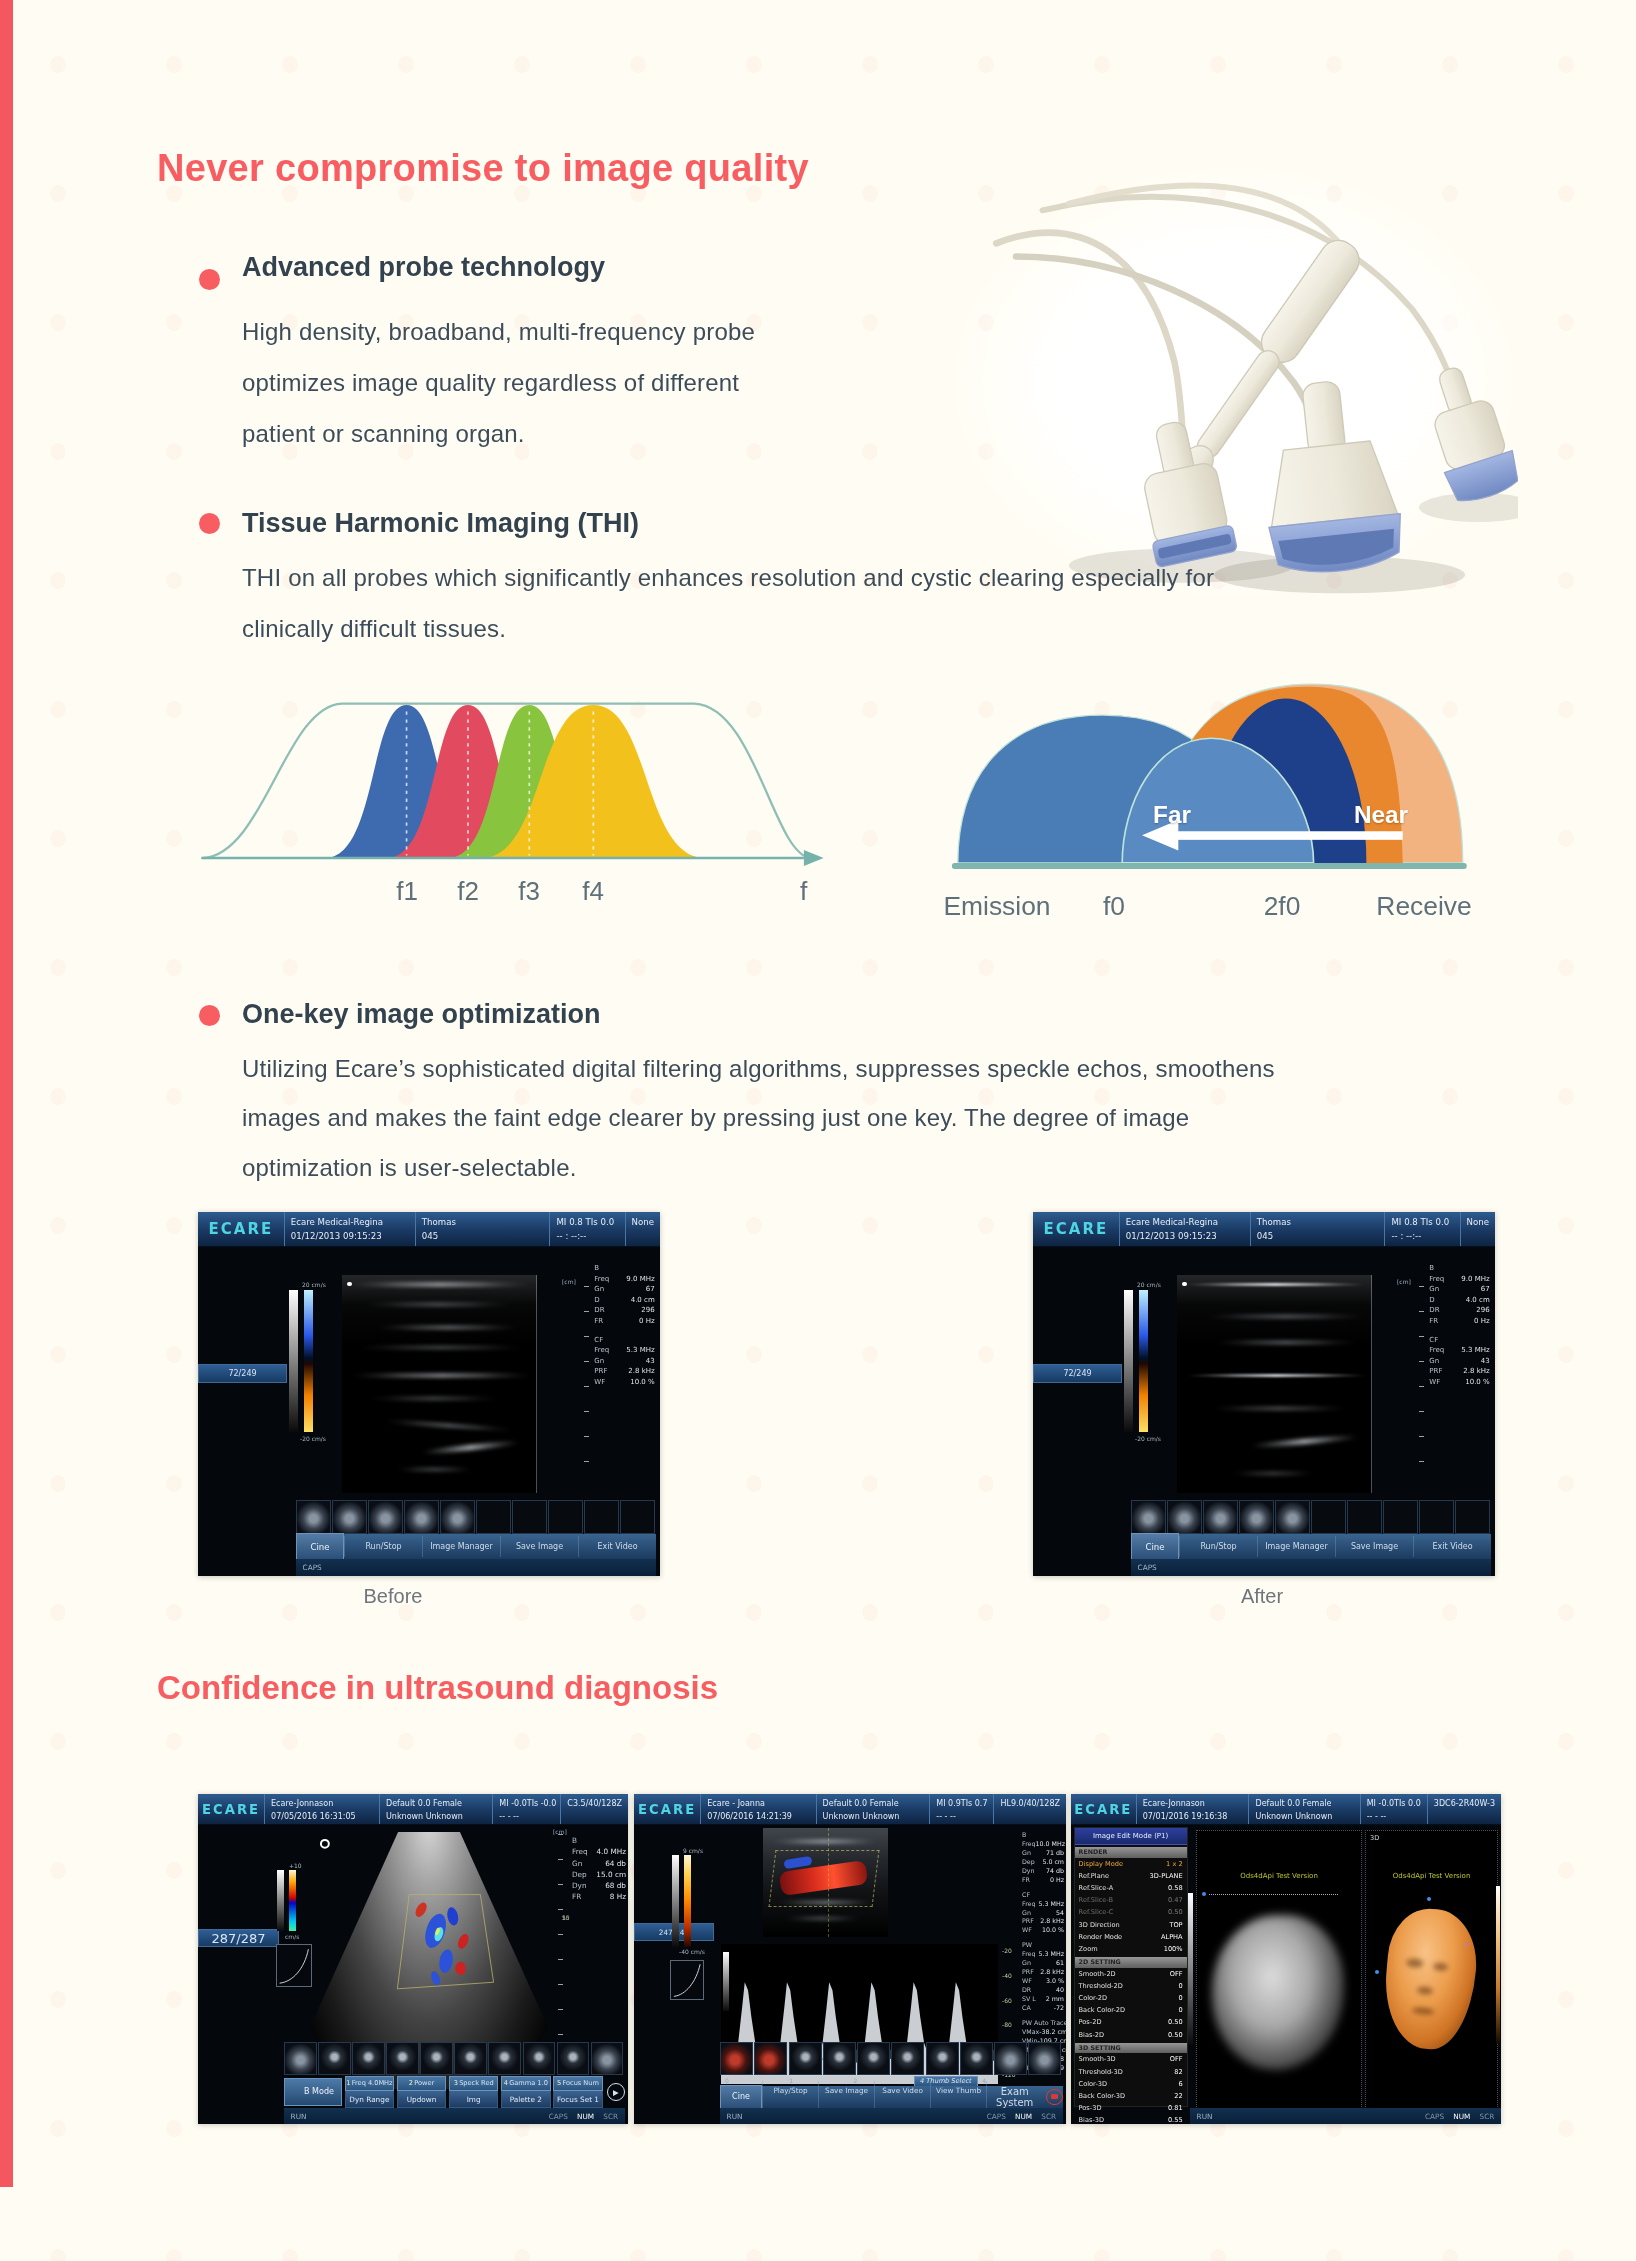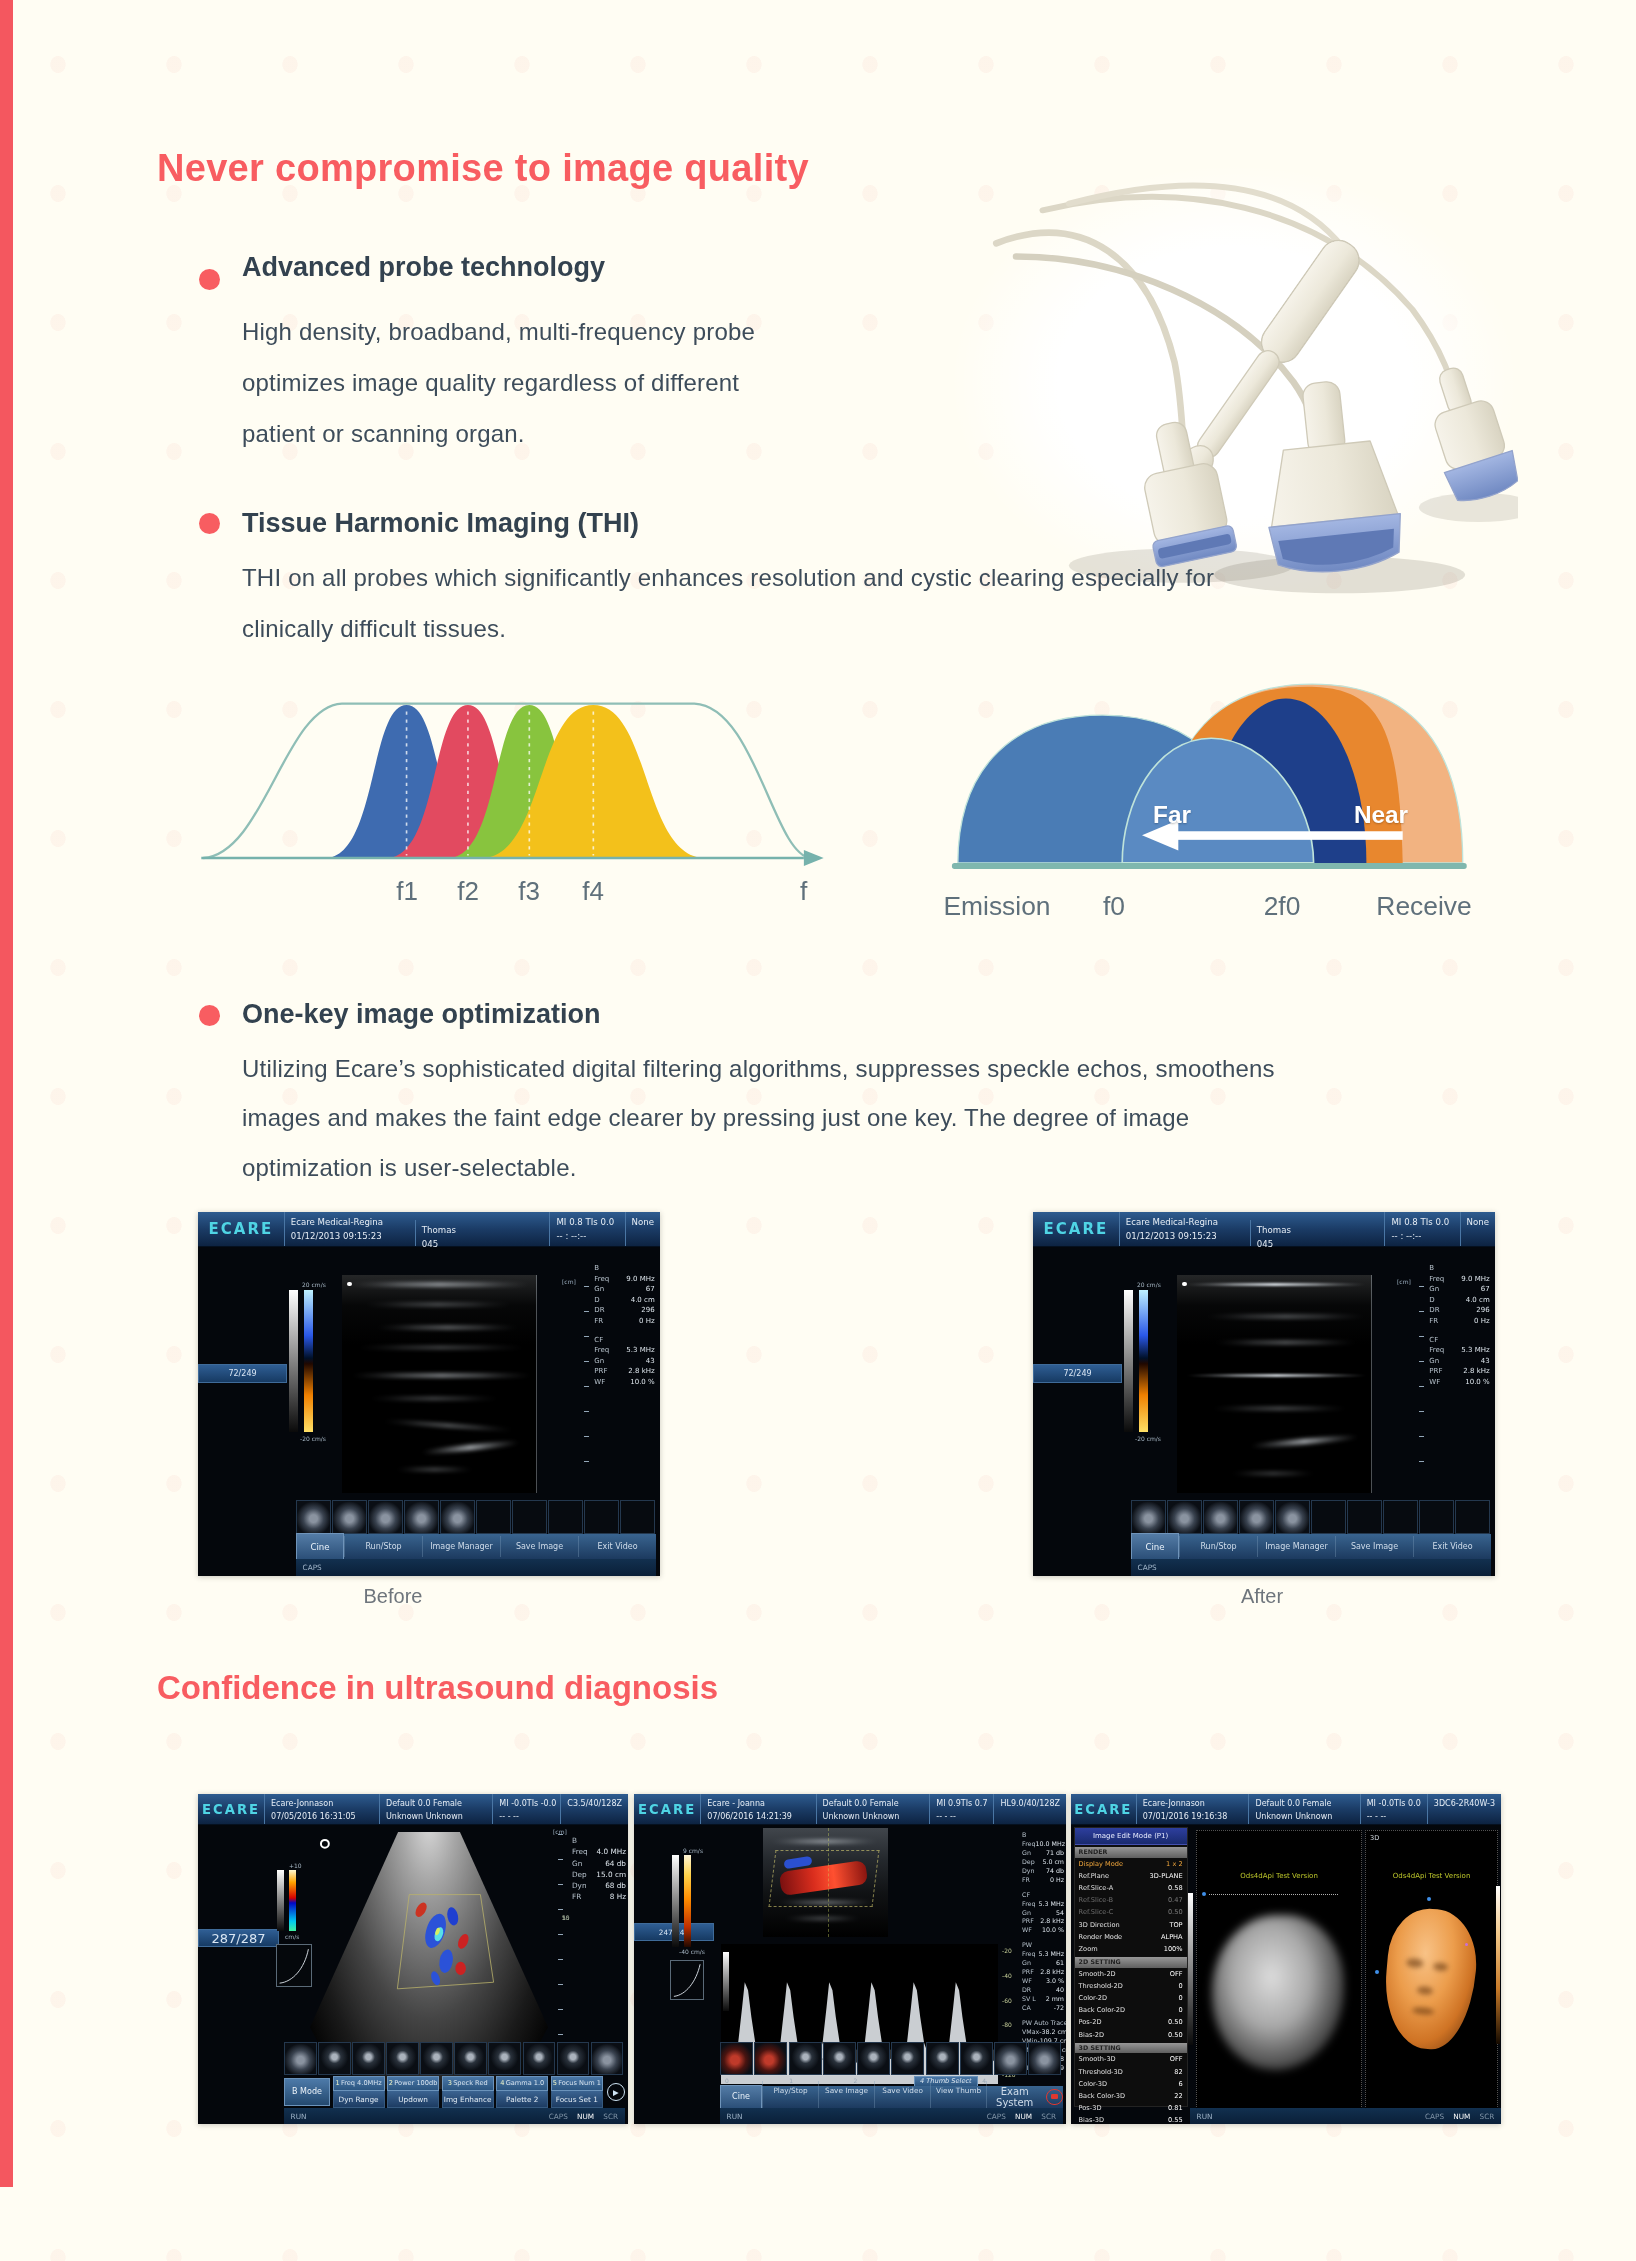--- a/index.html
+++ b/index.html
@@ -54,21 +54,21 @@
   .sbar{position:absolute;background:linear-gradient(180deg,#123želez? 0,#0a1f38);} 
   .sbar{position:absolute;background:linear-gradient(180deg,#12304f,#0a1f38);display:flex;align-items:center;font-size:7.3px;color:#9fb4c8;padding:0 6.6px;}
   .locks{margin-left:auto;display:flex;gap:9.2px;}
   .lock{color:#77capsule} .lock{color:#7f93a6;}
   .locks span:nth-of-type(2){color:#ffffff;}
   
   .screen-a{width:462px;height:364px;}
   .screen-a .sc-head{height:34px;}
   .screen-a .sc-logo{width:98px;font-size:15px;}
   .screen-a .hcell{font-size:8.6px;}
-  .screen-a .c1{width:135px;} .screen-a .c2{width:139px;margin-top:8px;} .screen-a .c3{width:71px;} .screen-a .c4{flex:1;}
+  .screen-a .c1{width:135px;} .screen-a .c2{width:139px;} .screen-a .c3{width:71px;} .screen-a .c4{flex:1;}
   .usimg{position:absolute;left:144px;top:63px;width:194px;height:218px;background:linear-gradient(180deg,rgba(205,212,218,.18),rgba(80,88,95,.08) 14%,rgba(0,0,0,0) 32%),#000;border-right:0.7px solid rgba(190,200,210,.4);}
   .st{position:absolute;height:3.3px;border-radius:50%;filter:blur(2px);background:linear-gradient(90deg,transparent,#dbe1e7,transparent);}
   .wdot{position:absolute;width:4.6px;height:4.6px;border-radius:50%;background:#fff;left:5.3px;top:6.6px;}
   .cbar-a{position:absolute;left:106px;top:78px;width:8.6px;height:142px;background:linear-gradient(180deg,#bff1ff 0%,#2a58e8 32%,#001028 48%,#200800 52%,#f08000 74%,#ffe066 100%);}
   .gbar-a{left:91px;top:78px;width:8.6px;height:142px;}
   .tbar{position:absolute;display:flex;align-items:center;background:linear-gradient(180deg,#39648f,#1c3a5f);}
   .cinebox{background:linear-gradient(180deg,#547ca6,#2b4f78);border:0.7px solid #6f94ba;display:flex;align-items:center;justify-content:center;color:#eaf2fa;}
   .titems{flex:1;display:flex;}
   .titem{flex:1;text-align:center;font-size:8px;color:#cfdcea;border-left:0.7px solid rgba(130,160,190,.35);padding:6px 0;}
   
@@ -76,21 +76,21 @@
   .screen-b .sc-head{height:30px;}
   .screen-b .sc-logo{width:81px;font-size:13.2px;}
   .screen-b .hcell{font-size:8px;}
   .screen-b .c1{width:125px;} .screen-b .c2{width:123px;} .screen-b .c3{width:55px;} .screen-b .c4{flex:1;}
   .curvebox{position:absolute;border:0.7px solid #5a6a78;background:#05080c;}
   
   .fan{position:absolute;left:112px;top:38px;width:238px;height:257px;
     background:radial-gradient(ellipse at 50% -4%, #d8d8d8 0%, #a6a6a6 16%, #7a7a7a 32%, #454545 52%, #1a1a1a 74%, #000 92%);
     clip-path:polygon(37% 0%,63% 0%,100% 76%,86% 100%,14% 100%,0% 76%);}
   .rlab{position:absolute;font-size:6px;color:#9aa592;}
-  .modebox{background:linear-gradient(180deg,#4d7aa9,#24496f);border:0.7px solid #6b93bb;display:flex;align-items:center;justify-content:center;font-size:8px;color:#eef4fa;}
+  .modebox{background:linear-gradient(180deg,#4d7aa9,#24496f);border:0.7px solid #6b93bb;display:flex;align-items:center;justify-content:center;font-size:8px;color:#eef4fa;padding-left:12px;}
   .dbtns{flex:1;display:flex;height:100%;}
   .dbtn{flex:1;margin-left:2.6px;display:flex;flex-direction:column;}
   .dbtn .ta{font-size:6.6px;background:linear-gradient(180deg,#4a77a6,#2b5580);border:0.7px solid #6b93bb;text-align:center;height:13.2px;line-height:13.2px;color:#d7e4f0;overflow:hidden;}
   .dbtn .bn{color:#f0f6c8;margin-right:1.3px;}
   .dbtn .tb{font-size:7.3px;text-align:center;flex:1;line-height:17px;background:linear-gradient(180deg,#3b6391,#1d3c63);border:0.7px solid #35597f;border-top:none;color:#e2ebf4;overflow:hidden;}
   .playicon{width:16px;height:16px;border-radius:50%;border:1.3px solid #cfe4f4;color:#cfe4f4;display:flex;align-items:center;justify-content:center;font-size:7.3px;margin-left:4px;}
   
   .bimg{position:absolute;left:129px;top:34px;width:125px;height:109px;background:linear-gradient(180deg,#41464c 0%,#25292e 28%,#101214 60%,#000 100%);}
   .vessel{position:absolute;left:16.5px;top:38px;width:87px;height:24px;border-radius:9.2px;transform:rotate(-8deg);background:linear-gradient(90deg,#7a1010,#d92d1d 38%,#ff5030 62%,#8a1510);}
   .bluepatch{position:absolute;left:21px;top:30px;width:28px;height:9.2px;border-radius:4.6px;transform:rotate(-9deg);background:#2b50d0;}

